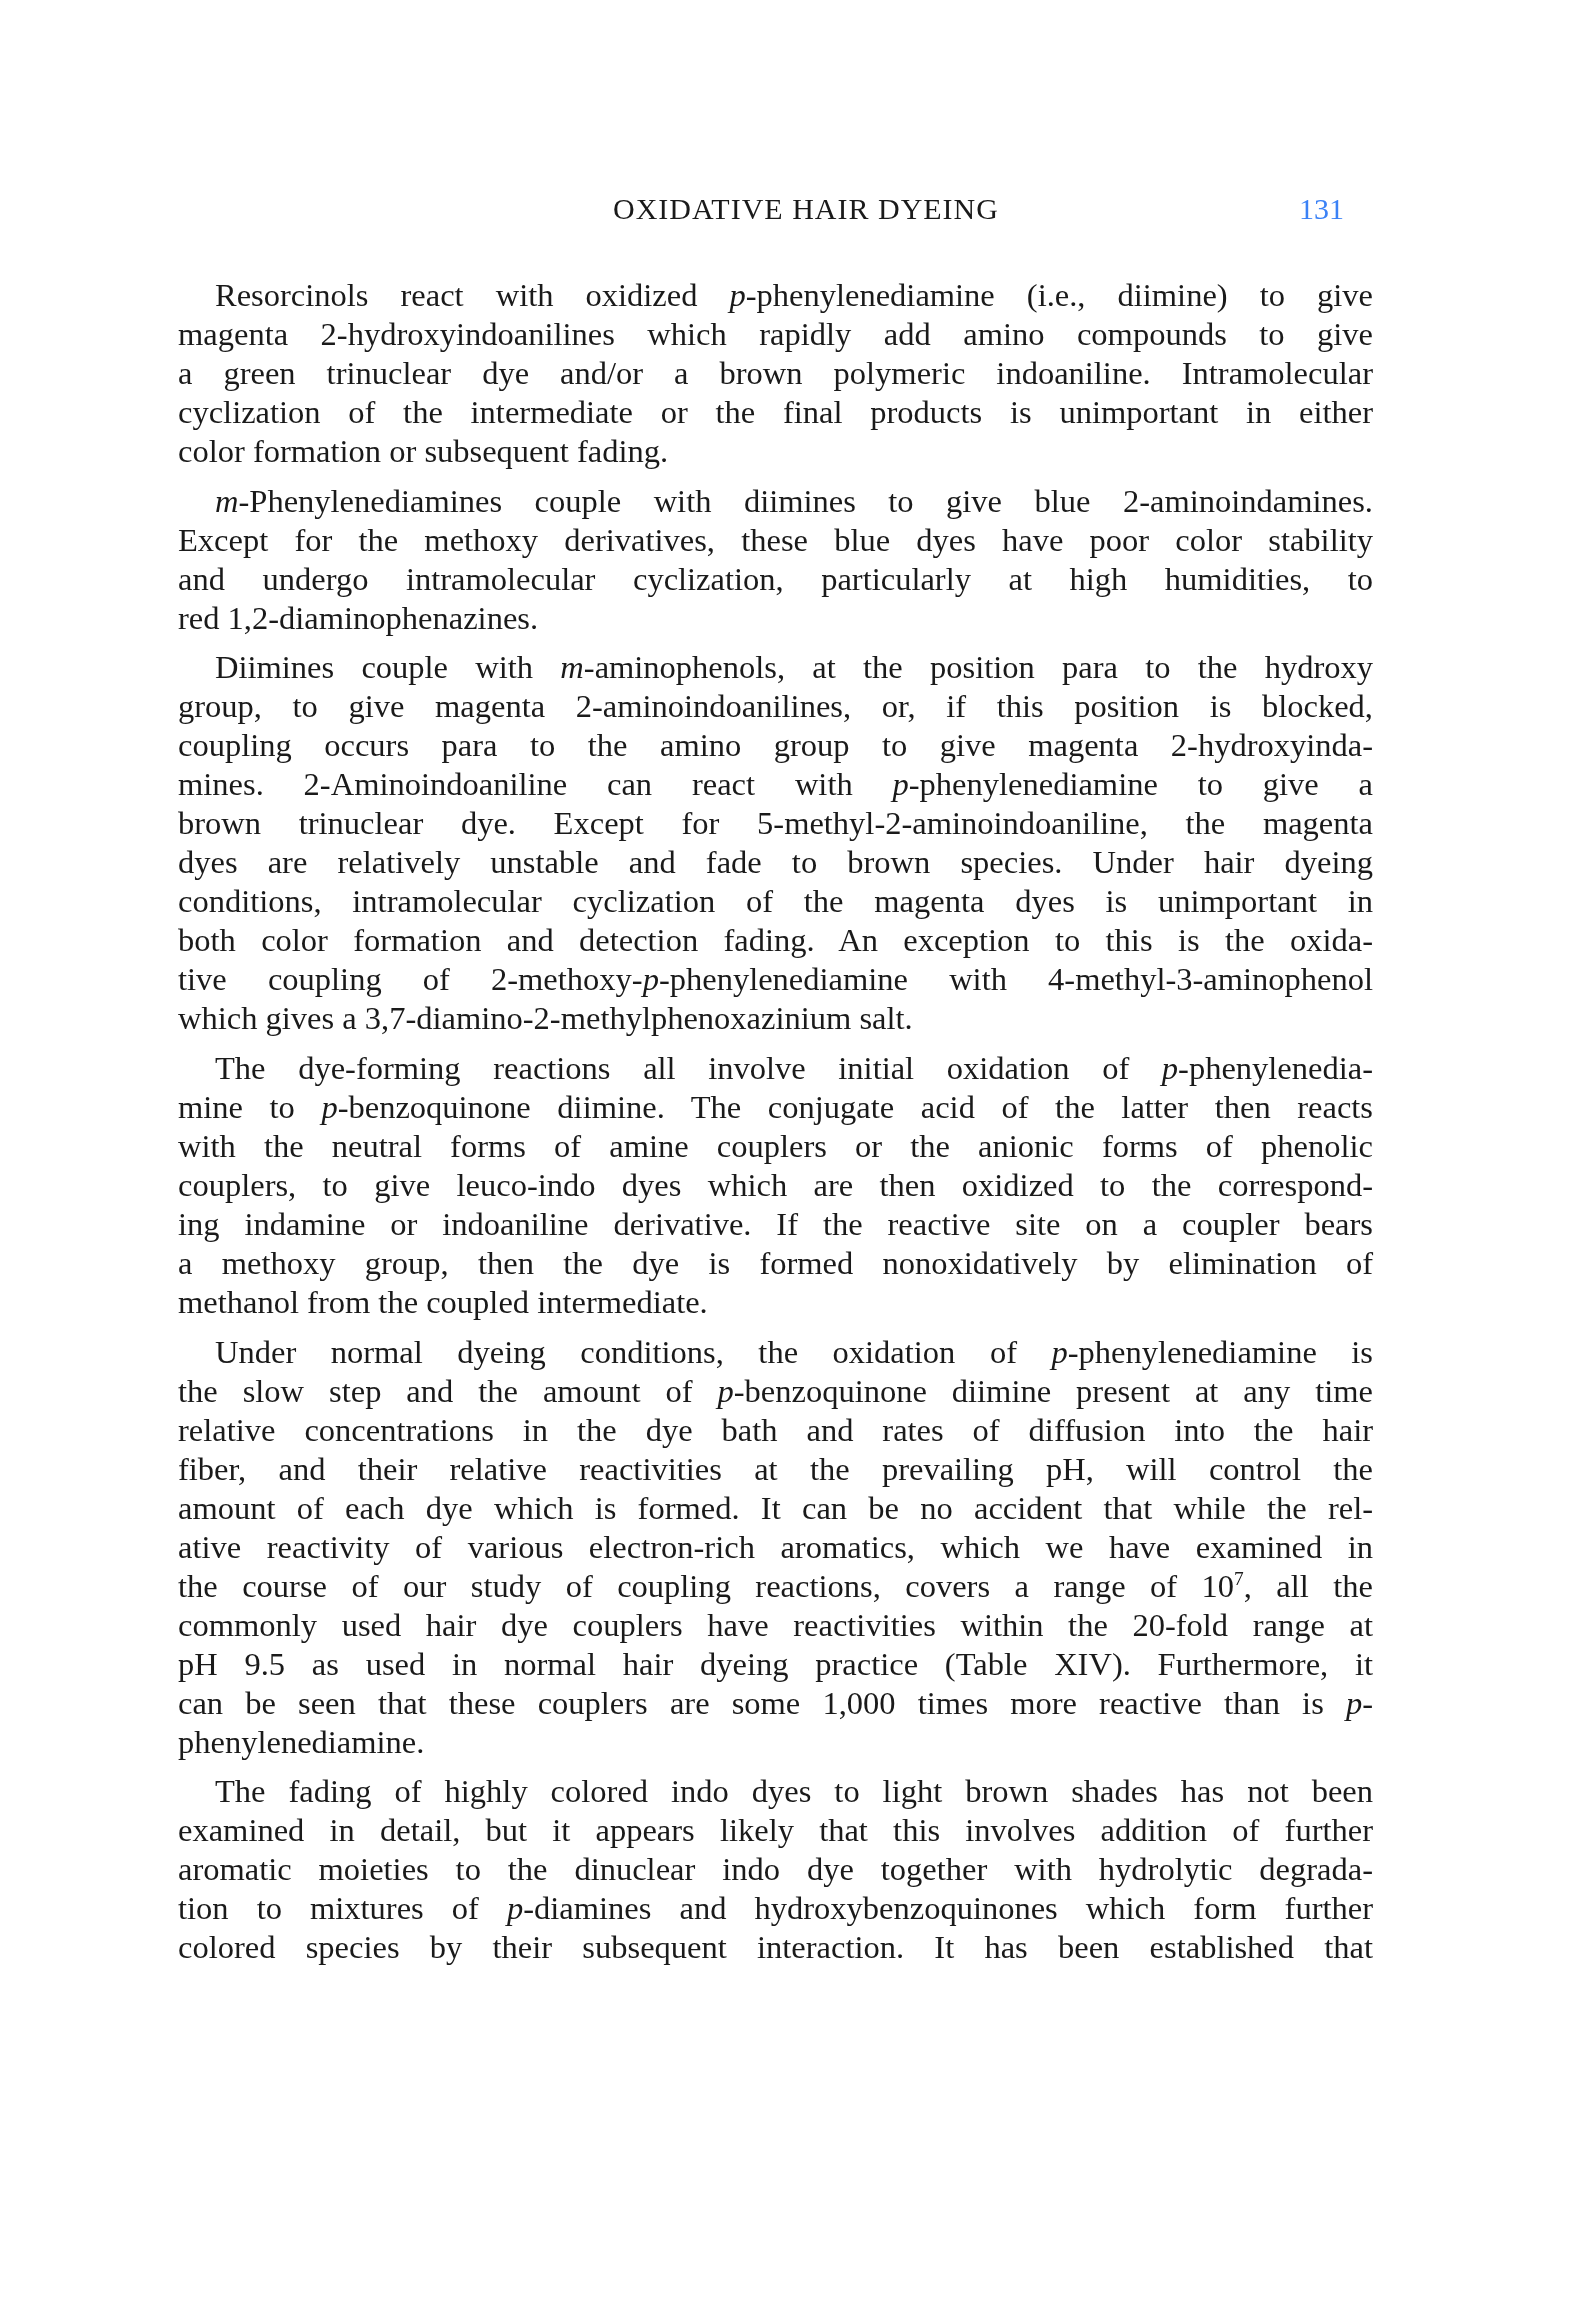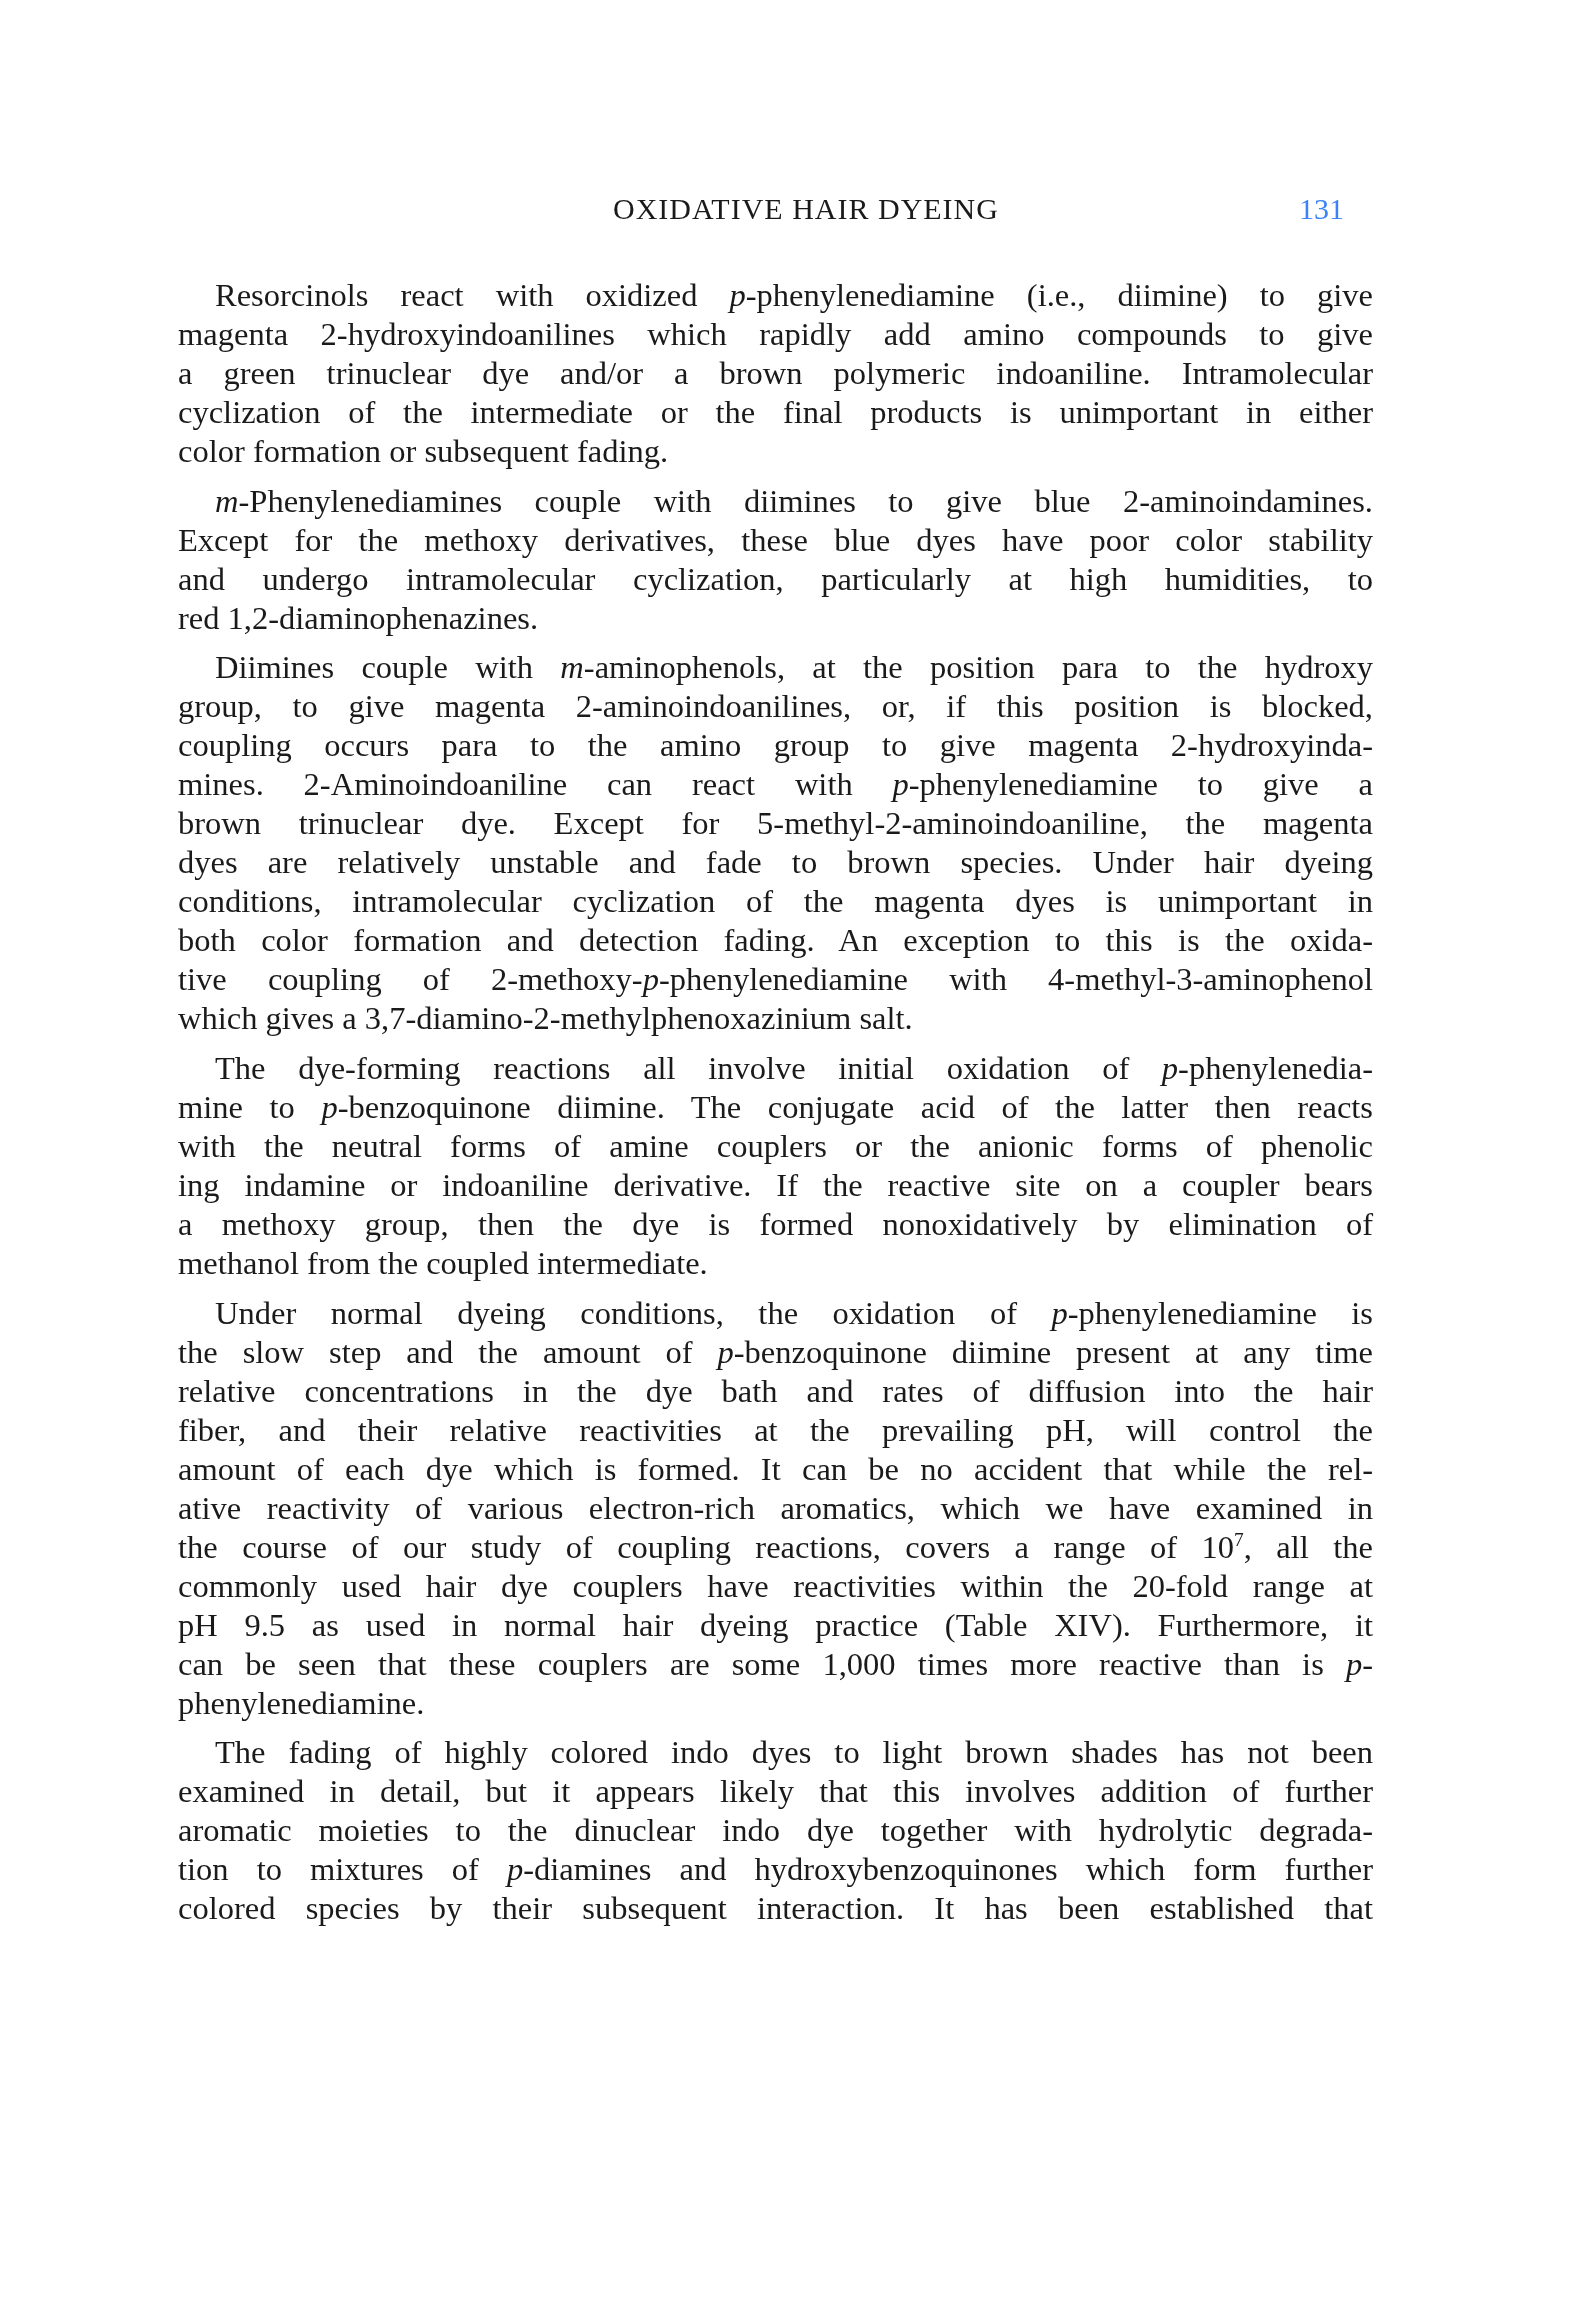--- a/index.html
+++ b/index.html
@@ -62,20 +62,21 @@
         <span class="line">dyes are relatively unstable and fade to brown species. Under hair dyeing</span>
         <span class="line">conditions, intramolecular cyclization of the magenta dyes is unimportant in</span>
         <span class="line">both color formation and detection fading. An exception to this is the oxida-</span>
         <span class="line">tive coupling of 2-methoxy-<i>p</i>-phenylenediamine with 4-methyl-3-aminophenol</span>
         <span class="line last">which gives a 3,7-diamino-2-methylphenoxazinium salt.</span>
       </p>
       <p class="para">
         <span class="line first">The dye-forming reactions all involve initial oxidation of <i>p</i>-phenylenedia-</span>
         <span class="line">mine to <i>p</i>-benzoquinone diimine. The conjugate acid of the latter then reacts</span>
         <span class="line">with the neutral forms of amine couplers or the anionic forms of phenolic</span>
+        <span class="line">couplers, to give leuco-indo dyes which are then oxidized to the correspond-</span>
         <span class="line">ing indamine or indoaniline derivative. If the reactive site on a coupler bears</span>
         <span class="line">a methoxy group, then the dye is formed nonoxidatively by elimination of</span>
         <span class="line last">methanol from the coupled intermediate.</span>
       </p>
       <p class="para">
         <span class="line first">Under normal dyeing conditions, the oxidation of <i>p</i>-phenylenediamine is</span>
         <span class="line">the slow step and the amount of <i>p</i>-benzoquinone diimine present at any time</span>
         <span class="line">relative concentrations in the dye bath and rates of diffusion into the hair</span>
         <span class="line">fiber, and their relative reactivities at the prevailing pH, will control the</span>
         <span class="line">amount of each dye which is formed. It can be no accident that while the rel-</span>

